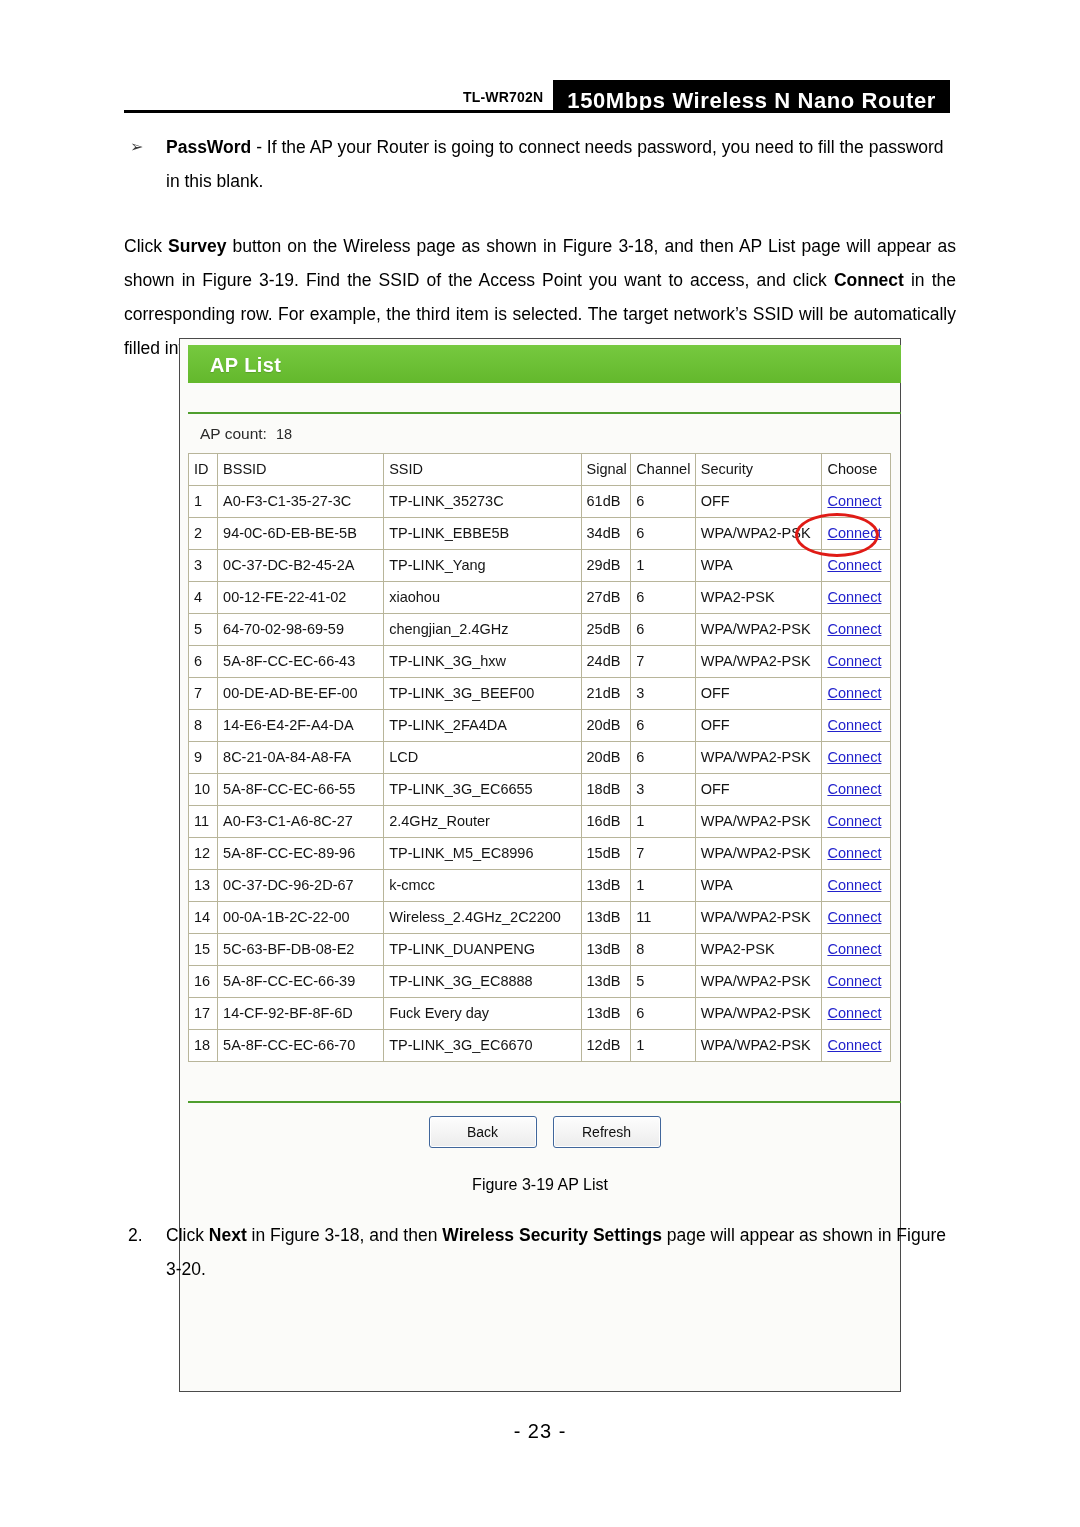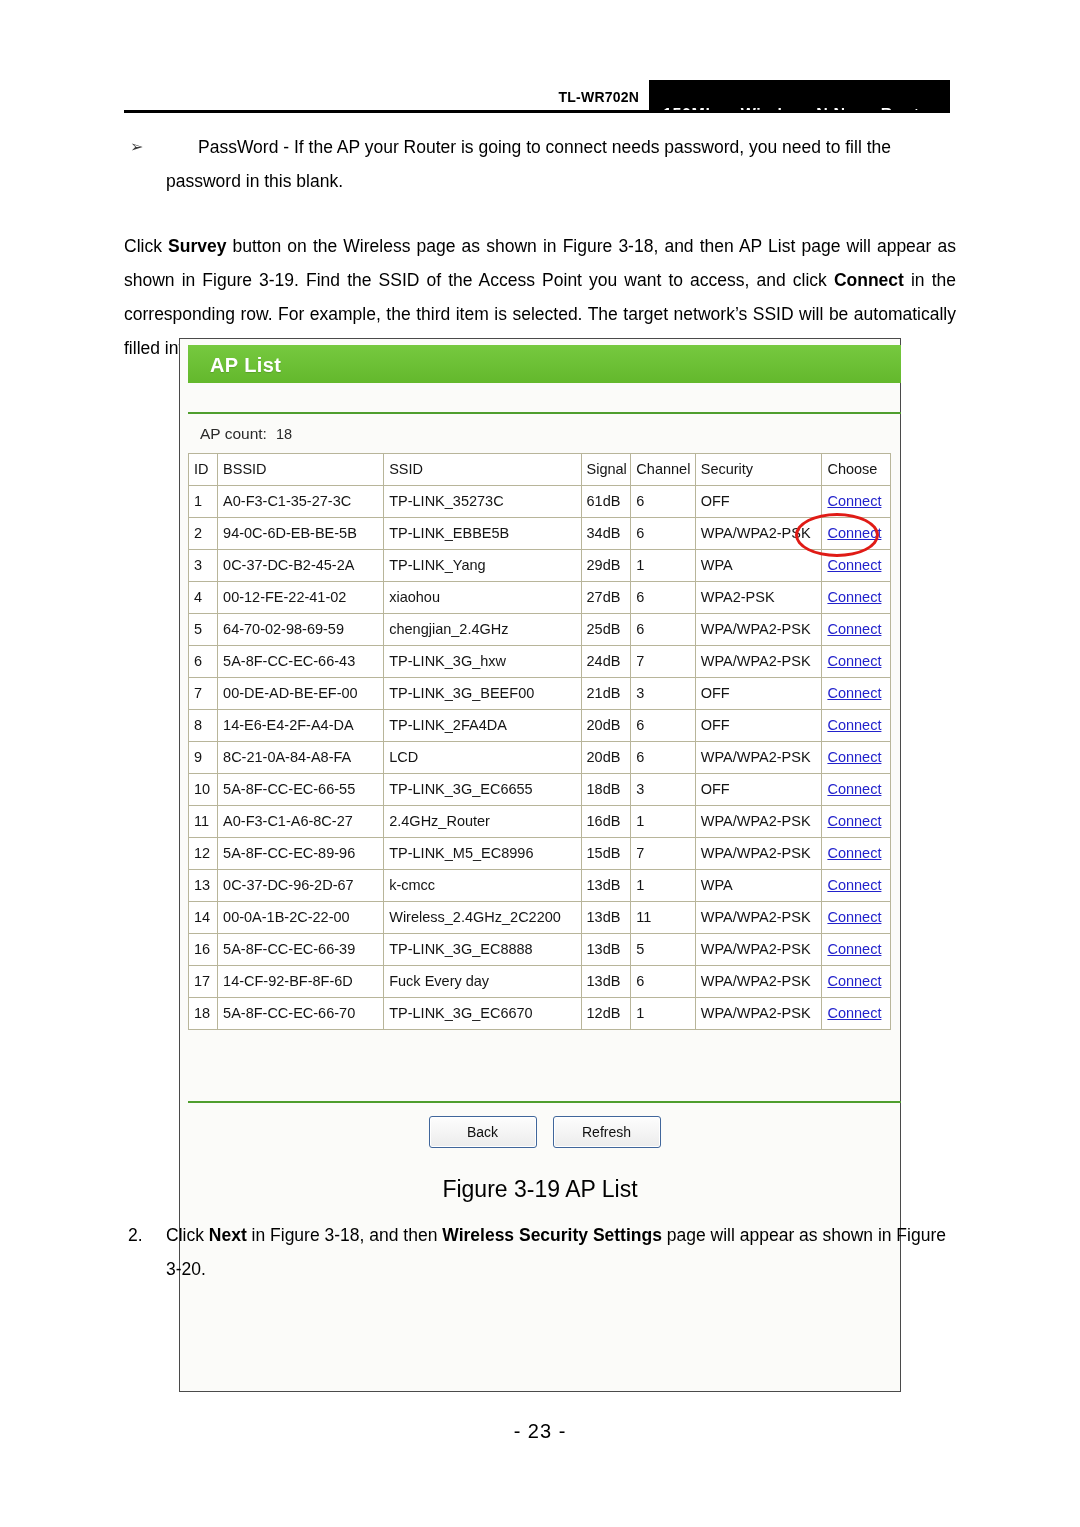--- a/index.html
+++ b/index.html
@@ -35,23 +35,23 @@
     font-weight: bold;
     letter-spacing: 0.2px;
     color: #000;
     padding: 4px 10px 0 0;
     line-height: 26px;
     white-space: nowrap;
   }
   .product-bar {
     background: #000000;
     color: #ffffff;
-    font-size: 16px;
+    font-size: 22px;
     font-weight: bold;
-    padding: 21px 14px 0 14px;
+    padding: 7px 14px 0 14px;
     line-height: 27px;
     white-space: nowrap;
     letter-spacing: 0.6px;
   }
   .header-rule {
     position: absolute;
     left: 0;
     top: 30px;
     width: 826px;
     height: 3px;
@@ -72,21 +72,21 @@
     left: 6px;
     top: 0;
     font-size: 16px;
     color: #3a3a3a;
   }
   .bullet-text {
     display: block;
     margin-left: 42px;
     text-align: left;
   }
-  .bullet-text b { font-weight: normal; margin-left: 32px; }
+  .bullet-text b { font-weight: bold; }
 
   .para {
     position: absolute;
     left: 124px;
     width: 832px;
     font-size: 17.5px;
     line-height: 34px;
     text-align: justify;
   }
   .para b { font-weight: bold; }
@@ -112,21 +112,21 @@
     text-align: left;
   }
   .num-text b { font-weight: bold; }
 
   .figure-caption {
     position: absolute;
     left: 124px;
     top: 1176px;
     width: 832px;
     text-align: center;
-    font-size: 23px;
+    font-size: 16px;
   }
 
   .page-footer {
     position: absolute;
     left: 0;
     top: 1420px;
     width: 1080px;
     text-align: center;
     font-size: 20px;
     letter-spacing: 1px;
@@ -434,20 +434,29 @@
         <tr>
           <td class="cell-id">14</td>
           <td>00-0A-1B-2C-22-00</td>
           <td>Wireless_2.4GHz_2C2200</td>
           <td>13dB</td>
           <td>11</td>
           <td>WPA/WPA2-PSK</td>
           <td class="cell-choose"><a class="connect-link">Connect</a></td>
         </tr>
         <tr>
+          <td class="cell-id">15</td>
+          <td>5C-63-BF-DB-08-E2</td>
+          <td>TP-LINK_DUANPENG</td>
+          <td>13dB</td>
+          <td>8</td>
+          <td>WPA2-PSK</td>
+          <td class="cell-choose"><a class="connect-link">Connect</a></td>
+        </tr>
+        <tr>
           <td class="cell-id">16</td>
           <td>5A-8F-CC-EC-66-39</td>
           <td>TP-LINK_3G_EC8888</td>
           <td>13dB</td>
           <td>5</td>
           <td>WPA/WPA2-PSK</td>
           <td class="cell-choose"><a class="connect-link">Connect</a></td>
         </tr>
         <tr>
           <td class="cell-id">17</td>

